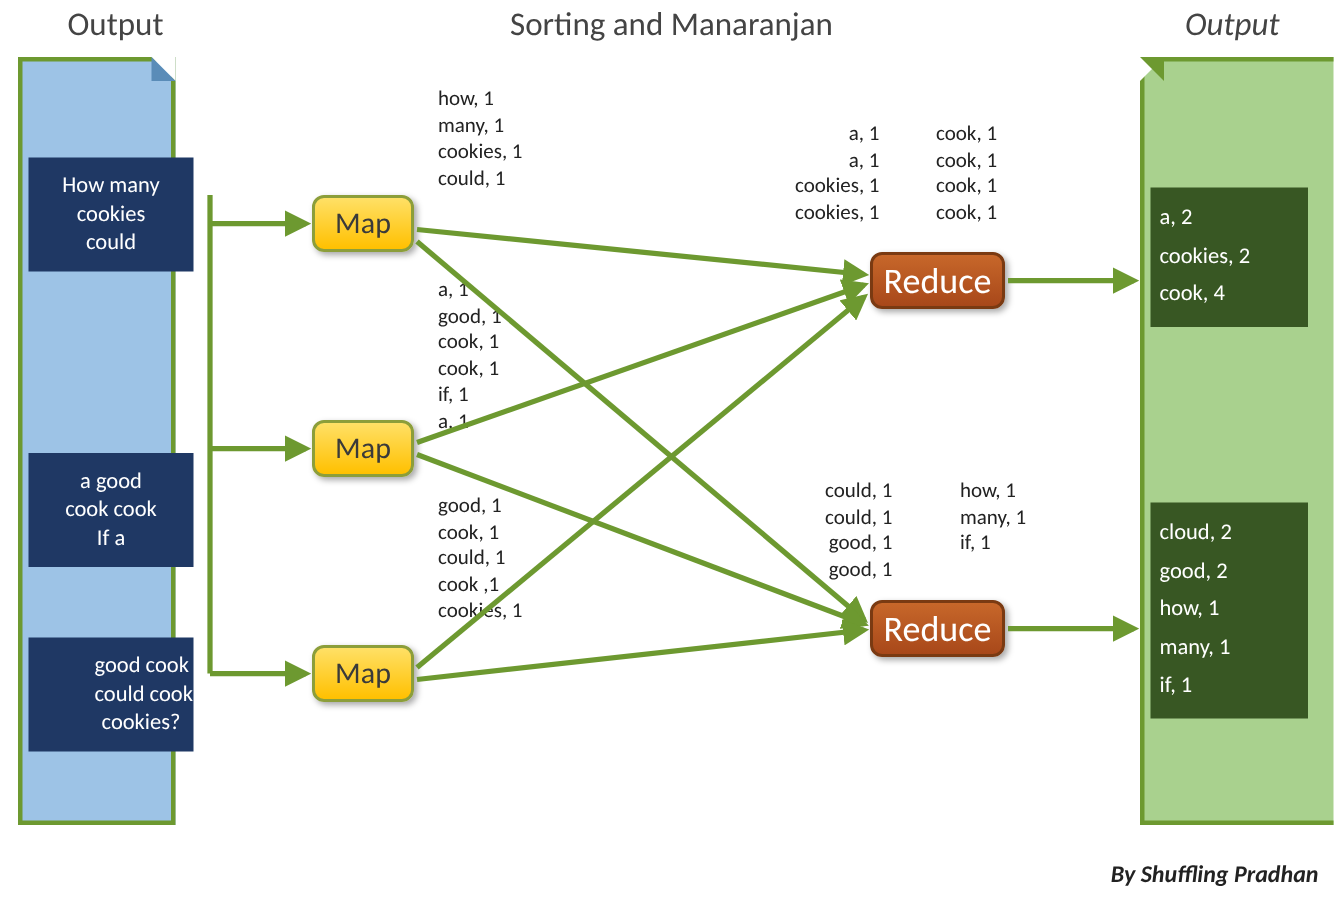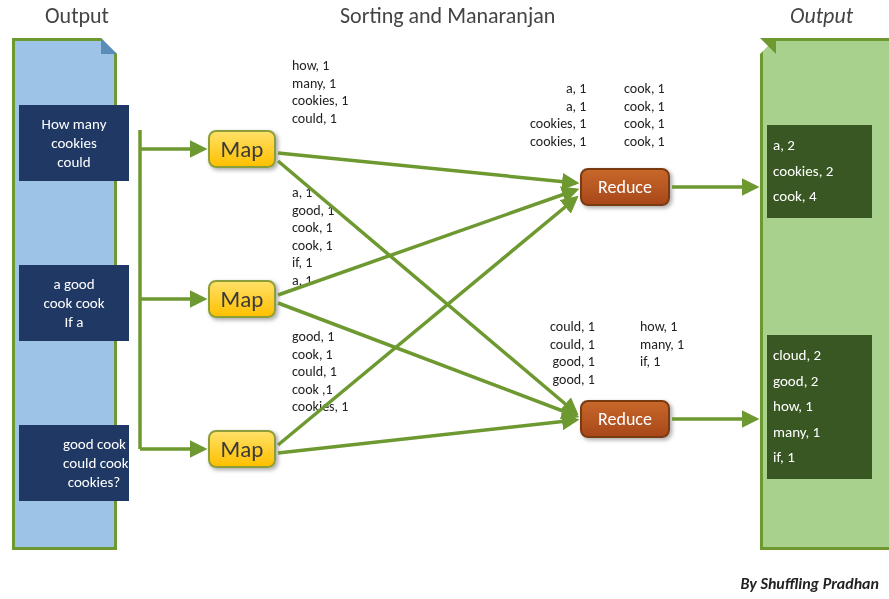--- a/index.html
+++ b/index.html
@@ -62,38 +62,38 @@
   .ib2 { top: 224px; }
   .ib3 { top: 384px; padding-left: 44px; }
 
   
   .map-node {
     position: absolute;
     width: 68px; height: 38px;
     background: linear-gradient(#ffe066,#ffc000);
     border: 2px solid #8c9e3a;
     border-radius: 8px;
-    font-size: 23px;
+    font-size: 20px;
     color: #3a3a3a;
     display: flex; align-items: center; justify-content: center;
     box-shadow: 2px 2px 4px rgba(0,0,0,.35);
   }
   .map1 { left: 208px; top: 130px; }
   .map2 { left: 208px; top: 280px; }
   .map3 { left: 208px; top: 430px; }
 
   
   .reduce-node {
     position: absolute;
     width: 90px; height: 38px;
     background: linear-gradient(#c7672a,#a8481a);
     border: 2px solid #7a3a12;
     border-radius: 8px;
     color: #fff;
-    font-size: 18px;
+    font-size: 24px;
     display: flex; align-items: center; justify-content: center;
     box-shadow: 2px 2px 4px rgba(0,0,0,.35);
   }
   .red1 { left: 580px; top: 168px; }
   .red2 { left: 580px; top: 400px; }
 
   
   .output-wrap {
     position: absolute;
     left: 760px; top: 38px;
@@ -173,21 +173,21 @@
 <div class="header-row">
   <div class="hdr-input">Output</div>
   <div class="hdr-middle">Sorting and Manaranjan</div>
   <div class="hdr-output">Output</div>
 </div>
 
 <div class="input-wrap">
   <div class="input-block ib1" style="white-space: pre;">How many
 cookies
 could</div>
-  <div class="input-block ib2" style="white-space: pre;">a good
+  <div class="input-block ib2" style="white-space: pre; margin-top: 37px;">a good
 cook cook
 If a</div>
   <div class="input-block ib3" style="white-space: pre;">good cook
 could cook
 cookies?</div>
 </div>
 
 <div class="map-node map1">Map</div>
 <div class="map-node map2">Map</div>
 <div class="map-node map3">Map</div>

